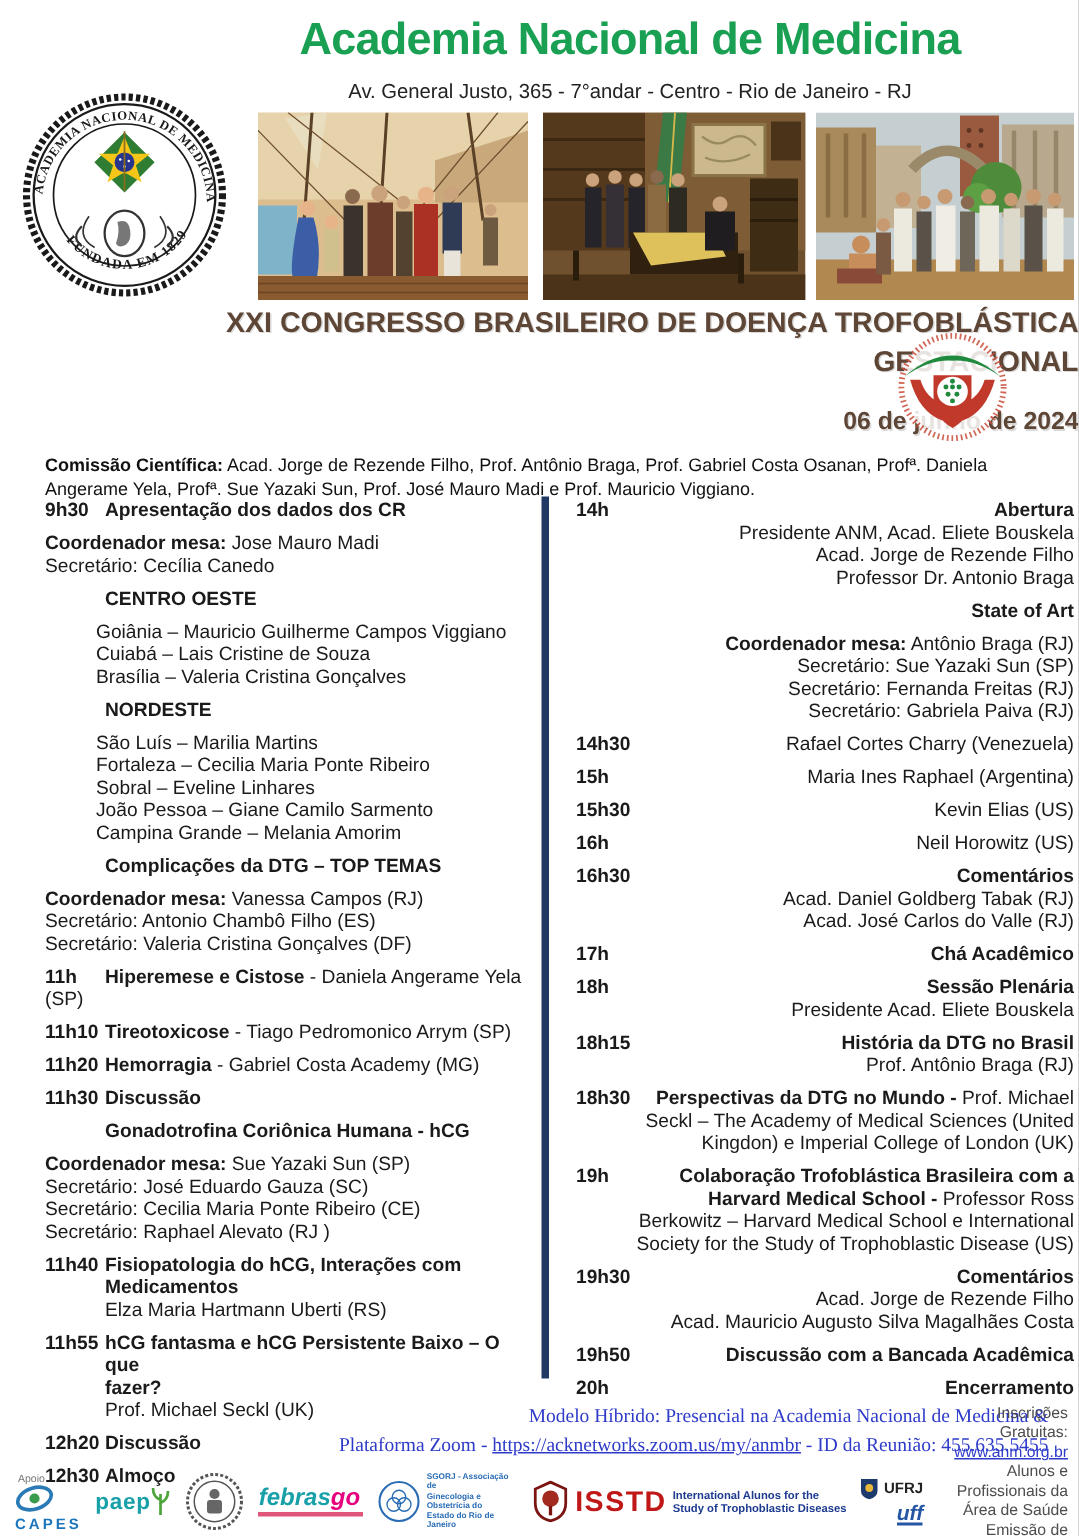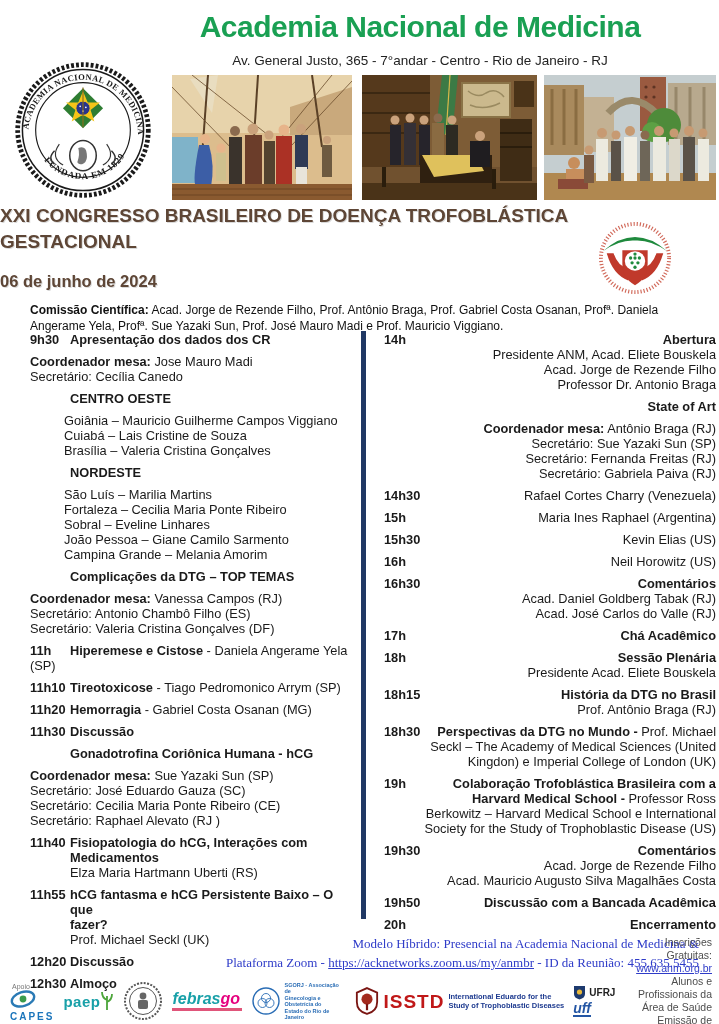--- a/index.html
+++ b/index.html
@@ -18,21 +18,21 @@
              color:var(--brand-green);font-size:30px;font-weight:700;letter-spacing:-0.5px;line-height:34px;}
   .anm-address{position:absolute;top:53px;left:140px;width:560px;text-align:center;font-size:13.5px;color:#222;}
 
   .seal{position:absolute;left:12px;top:60px;width:142px;height:140px;}
   .painting{position:absolute;top:75px;height:125px;}
   .painting svg{width:100%;height:100%;display:block;}
   .p1{left:172px;width:180px;}
   .p2{left:362px;width:175px;}
   .p3{left:544px;width:172px;}
 
-  .congress-title{position:absolute;top:203px;left:0;width:719px;text-align:left;
+  .congress-title{position:absolute;top:203px;left:0;width:719px;text-align:right;
                   color:var(--title-brown);font-weight:700;font-size:19px;line-height:26px;
                   text-shadow:1px 1px 0 rgba(0,0,0,0.15);}
   .congress-date{font-size:16.5px;margin-top:13px;}
   .dtg-logo{position:absolute;left:594px;top:221px;width:82px;height:74px;}
 
   .committee{position:absolute;top:303px;left:30px;width:662px;font-size:12px;line-height:15.5px;color:#111;}
 
   .col{position:absolute;top:332px;}
   .col.left{left:30px;width:326px;}
   .col.right{left:384px;width:332px;text-align:right;}
@@ -61,21 +61,21 @@
   .febrasgo{flex-direction:column;align-items:flex-start;}
   .feb-row{font-size:16px;font-weight:700;font-style:italic;line-height:16px;}
   .feb-teal{color:#18a0a8;}
   .feb-pink{color:#e6007e;}
   .feb-bar{width:70px;height:3px;background:#e0557a;margin-top:1px;}
   .sgorj{gap:3px;}
   .sgorj-txt{font-size:5.5px;line-height:6.5px;color:#2a6db5;font-weight:700;width:62px;}
   .isstd{gap:4px;}
   .isstd-name{color:#c01818;font-weight:700;font-size:19px;letter-spacing:1px;}
   .isstd-sub{font-size:7.5px;line-height:9px;color:#1d3a8f;font-weight:700;}
-  .ufrj-blk{display:flex;flex-direction:column;align-items:flex-start;gap:2px;}
+  .ufrj-blk{display:flex;flex-direction:column;align-items:flex-end;gap:2px;}
   .ufrj-row{display:flex;align-items:center;gap:3px;}
   .ufrj-txt{font-weight:700;font-size:10px;color:#222;}
   .uff-txt{font-weight:700;font-style:italic;font-size:14px;color:#2456a4;border-bottom:2px solid #2456a4;line-height:13px;}
   .inscr{margin-left:auto;text-align:right;font-size:10.5px;line-height:13px;color:#4d4d4d;}
   .inscr a{color:#2e3bc8;}
 </style>
 </head>
 <body>
 
 <div class="page">
@@ -274,21 +274,21 @@
         <div class="sub">São Luís – Marilia Martins</div>
         <div class="sub">Fortaleza – Cecilia Maria Ponte Ribeiro</div>
         <div class="sub">Sobral – Eveline Linhares</div>
         <div class="sub">João Pessoa – Giane Camilo Sarmento</div>
         <div class="sub">Campina Grande – Melania Amorim</div>
       </div>
       <div class="item"><span class="b">Complicações da DTG – TOP TEMAS</span></div>
       <div class="item flush"><span class="b">Coordenador mesa:</span><span> Vanessa Campos (RJ)</span><div class="sub">Secretário: Antonio Chambô Filho (ES)</div><div class="sub">Secretário: Valeria Cristina Gonçalves (DF)</div></div>
       <div class="item flow"><span class="time">11h</span><span class="b">Hiperemese e Cistose</span><span> - Daniela Angerame Yela (SP)</span></div>
       <div class="item flow"><span class="time">11h10</span><span class="b">Tireotoxicose</span><span> - Tiago Pedromonico Arrym (SP)</span></div>
-      <div class="item flow"><span class="time">11h20</span><span class="b">Hemorragia</span><span> - Gabriel Costa Osanan (MG)</span></div>
+      <div class="item flow"><span class="time">11h20</span><span class="b">Hemorragia</span><span> - Gabriel Costa Academy (MG)</span></div>
       <div class="item"><span class="time">11h30</span><span class="b">Discussão</span></div>
       <div class="item"><span class="b">Gonadotrofina Coriônica Humana - hCG</span></div>
       <div class="item flush"><span class="b">Coordenador mesa:</span><span> Sue Yazaki Sun (SP)</span><div class="sub">Secretário: José Eduardo Gauza (SC)</div><div class="sub">Secretário: Cecilia Maria Ponte Ribeiro (CE)</div><div class="sub">Secretário: Raphael Alevato (RJ )</div></div>
       <div class="item"><span class="time">11h40</span><span class="b">Fisiopatologia do hCG, Interações com</span><div class="sub b">Medicamentos</div><div class="sub">Elza Maria Hartmann Uberti (RS)</div></div>
       <div class="item"><span class="time">11h55</span><span class="b">hCG fantasma e hCG Persistente Baixo – O que</span><div class="sub b">fazer?</div><div class="sub">Prof. Michael Seckl (UK)</div></div>
       <div class="item"><span class="time">12h20</span><span class="b">Discussão</span></div>
       <div class="item"><span class="time">12h30</span><span class="b">Almoço</span></div>
     </div>
   <div class="divider"></div>
   <div class="col right" id="col-right">
@@ -364,21 +364,21 @@
     </div>
 
     <div class="logo isstd">
       <svg width="24" height="28" viewBox="0 0 26 30">
         <path d="M13 1 L24 6 V16 Q24 26 13 29 Q2 26 2 16 V6 Z" fill="#fff" stroke="#7a1512" stroke-width="2"></path>
         <circle cx="13" cy="13" r="6" fill="#a32a1e"></circle>
         <rect x="11.8" y="18" width="2.4" height="7" fill="#7a1512"></rect>
       </svg>
       <span class="isstd-name">ISSTD</span>
       <div class="isstd-sub">
-        <div>International Eduardo for the</div>
+        <div>International Alunos for the</div>
         <div>Study of Trophoblastic Diseases</div>
       </div>
     </div>
 
     <div class="logo ufrj-blk">
       <div class="ufrj-row">
         <svg width="13" height="15" viewBox="0 0 13 15">
           <path d="M1 1 H12 V9 Q12 13 6.5 14.5 Q1 13 1 9 Z" fill="#1d3a6e"></path>
           <circle cx="6.5" cy="7" r="2.6" fill="#e8b83a"></circle>
         </svg>

